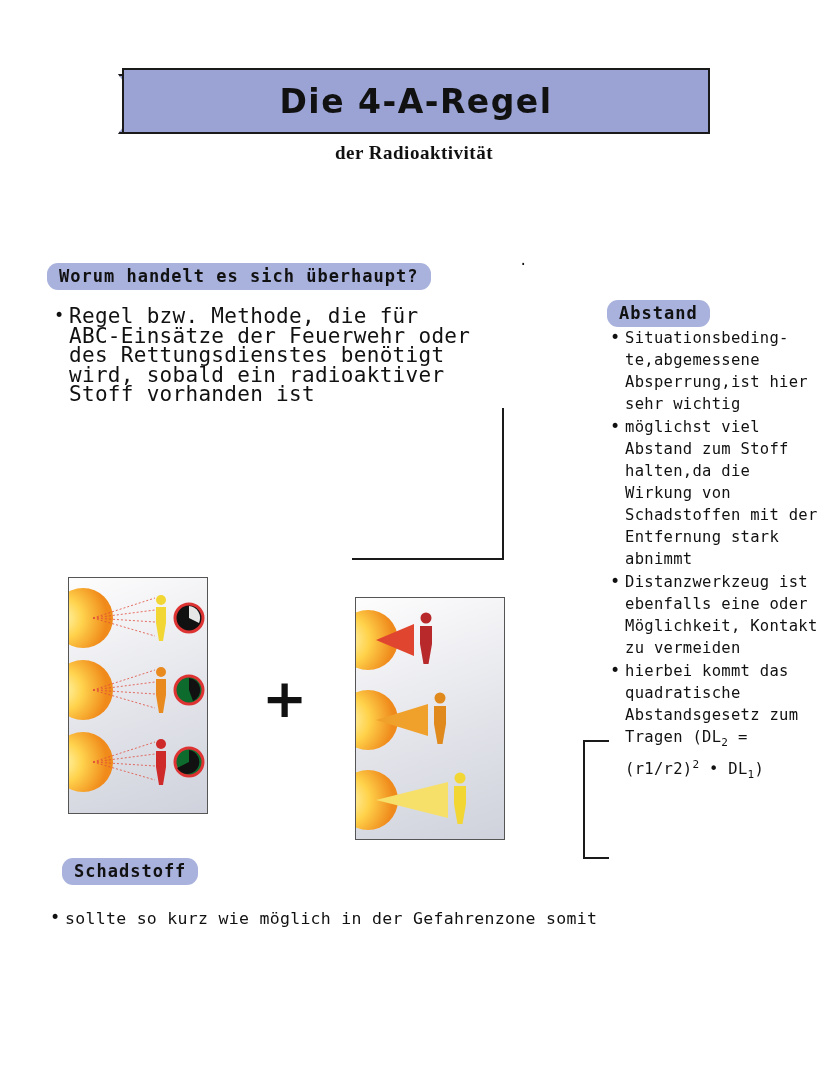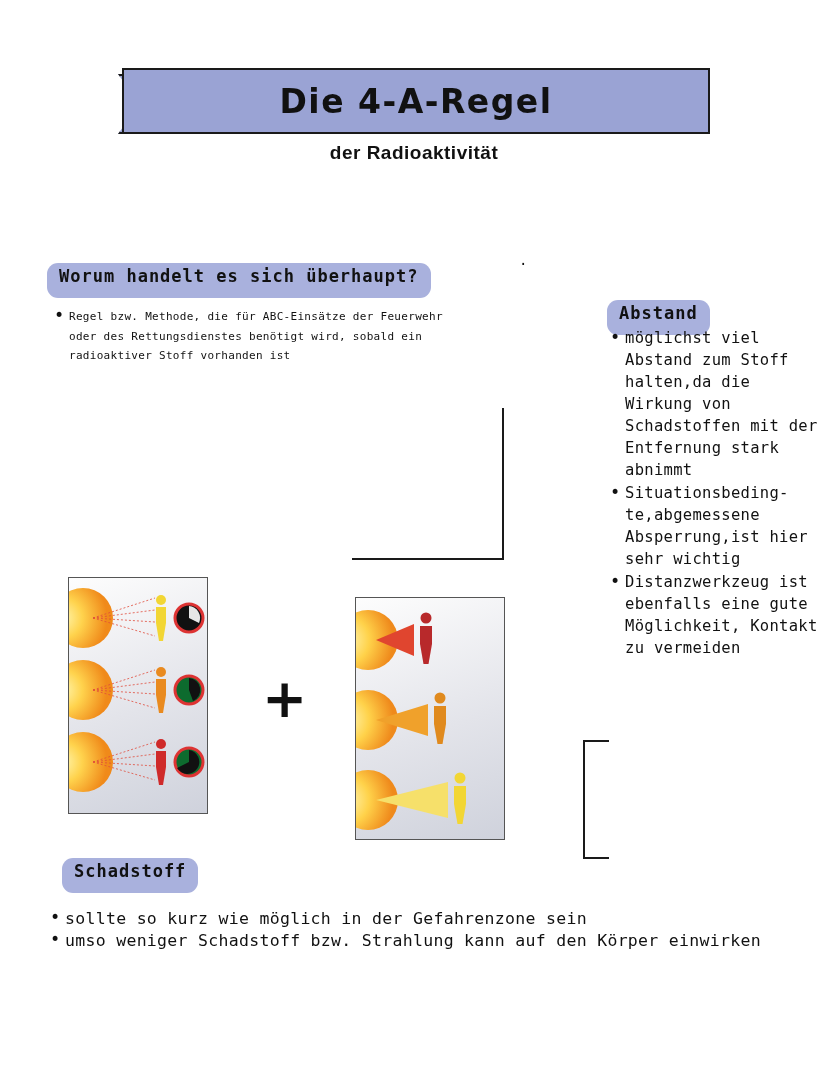--- a/index.html
+++ b/index.html
@@ -58,53 +58,53 @@
     font-size: 33px;
     letter-spacing: 1.5px;
     color: #111;
   }
   .banner-sub {
     position: absolute;
     top: 142px;
     left: 0;
     width: 828px;
     text-align: center;
-    font-family: Liberation Sans, sans-serif;
+    font-family: Liberation Serif, serif;
     font-weight: bold;
     font-size: 19px;
     letter-spacing: 0.5px;
   }
 
   
   .pill {
     display: inline-block;
     background: #a9b1dd;
     border-radius: 11px;
-    padding: 3px 12px 12px 12px;
+    padding: 3px 12px 4px 12px;
     font-family: "DejaVu Sans Mono", monospace;
     font-weight: bold;
     font-size: 17px;
     letter-spacing: 1px;
     color: #111;
   }
 
   
   .abs { position: absolute; }
 
   
   ul.bl {
     list-style: none;
     margin: 0;
     padding: 0;
   }
   ul.bl li {
     position: relative;
     padding-left: 17px;
     margin-bottom: 1px;
-    font-size: 11px;
+    font-size: 21px;
     line-height: 19.5px;
     letter-spacing: 0.3px;
   }
   ul.bl li:before {
     content: "\2022";
     position: absolute;
     left: 2px;
     top: -1px;
     font-size: 17px;
   }
@@ -184,23 +184,24 @@
   <li><span>Regel bzw. Methode, die für ABC-Einsätze der Feuerwehr oder des Rettungsdienstes benötigt wird, sobald ein radioaktiver Stoff vorhanden ist</span></li>
 </ul>
 
 <div class="bracket" style="left:352px; top:408px; width:150px; height:150px; border-width:0 2px 2px 0;"></div>
 
 <div class="abs" id="abstand-head">
   <span class="pill">Abstand</span>
 </div>
 
 <ul class="bl abs" id="abstand-list">
+  <li><span>Situationsbeding-te,abgemessene Absperrung,ist hier sehr wichtig</span></li>
   <li><span>möglichst viel Abstand zum Stoff halten,da die Wirkung von Schadstoffen mit der Entfernung stark abnimmt</span></li>
-  <li><span>Situationsbeding-te,abgemessene Absperrung,ist hier sehr wichtig</span></li>
-  <li><span>Distanzwerkzeug ist ebenfalls eine gute Möglichkeit, Kontakt zu vermeiden</span></li>
+  <li><span>Distanzwerkzeug ist ebenfalls eine oder Möglichkeit, Kontakt zu vermeiden</span></li>
+  <li><span>hierbei kommt das quadratische Abstandsgesetz zum Tragen (DL<span class="sub">2</span> = (r1/r2)<span class="sup">2</span> • DL<span class="sub">1</span>)</span></li>
 </ul>
 
 <div class="bracket" style="left:583px; top:740px; width:24px; height:115px; border-width:2px 0 2px 2px;"></div>
 
 <div class="figure" id="fig-left">
   <svg width="138" height="235" viewBox="0 0 138 235">
     <defs>
       <radialGradient id="glowA" cx="0.15" cy="0.5" r="0.75">
         <stop offset="0%" stop-color="#fff6b0"></stop>
         <stop offset="45%" stop-color="#ffd34d"></stop>
@@ -282,15 +283,14 @@
       <path d="M98 28 h12 v18 l-3.5 20 h-5 l-3.5 -20 z" fill="#f2d634"></path>
     </g>
   </svg>
 </div>
 
 <div class="abs" id="aufenthalt-head">
   <span class="pill">Schadstoff</span>
 </div>
 
 <ul class="bl abs" id="aufenthalt-list">
-  <li><span>sollte so kurz wie möglich in der Gefahrenzone sein</span></li>
-  <li><span>umso weniger Schadstoff bzw. Strahlung kann auf den Körper einwirken</span></li>
+  <li><span>sollte so kurz wie möglich in der Gefahrenzone somit</span></li>
 </ul>
 
 </body></html>

